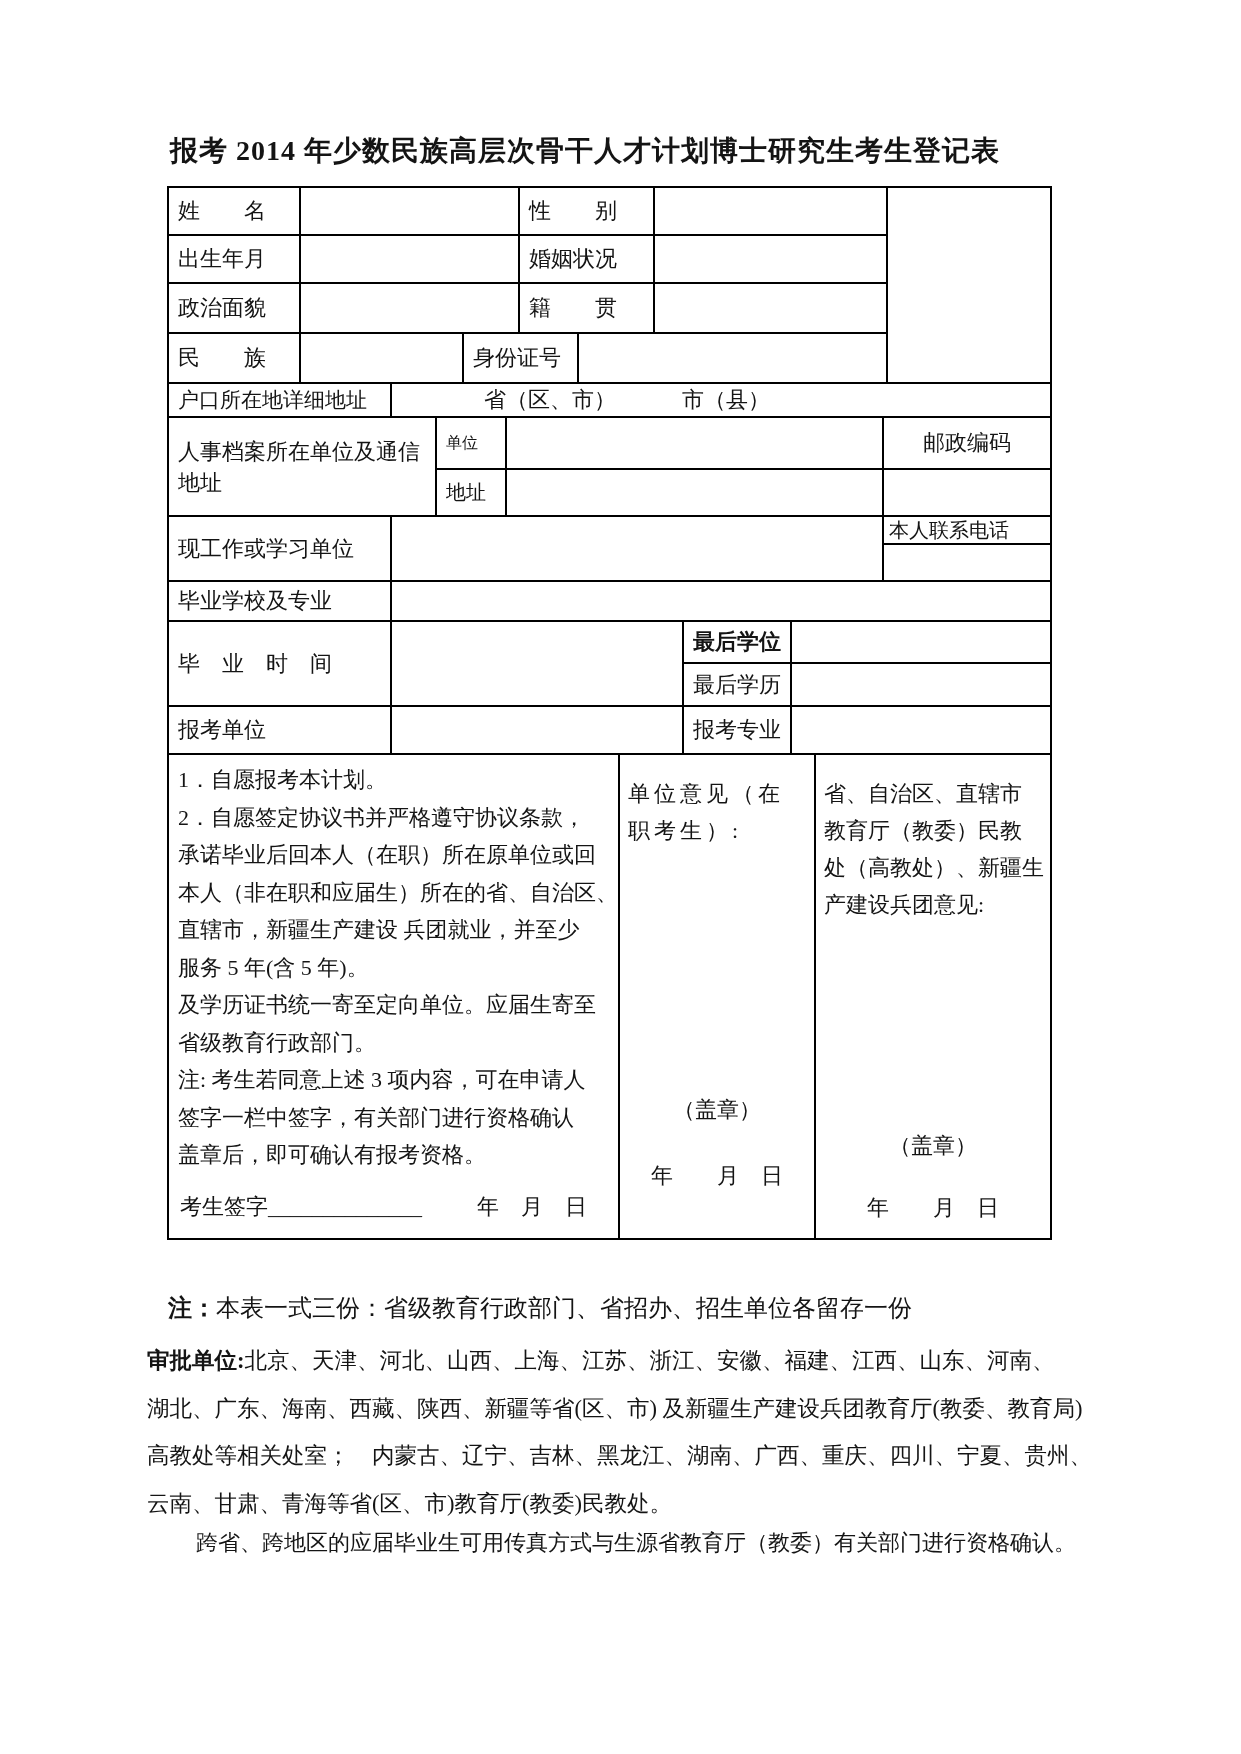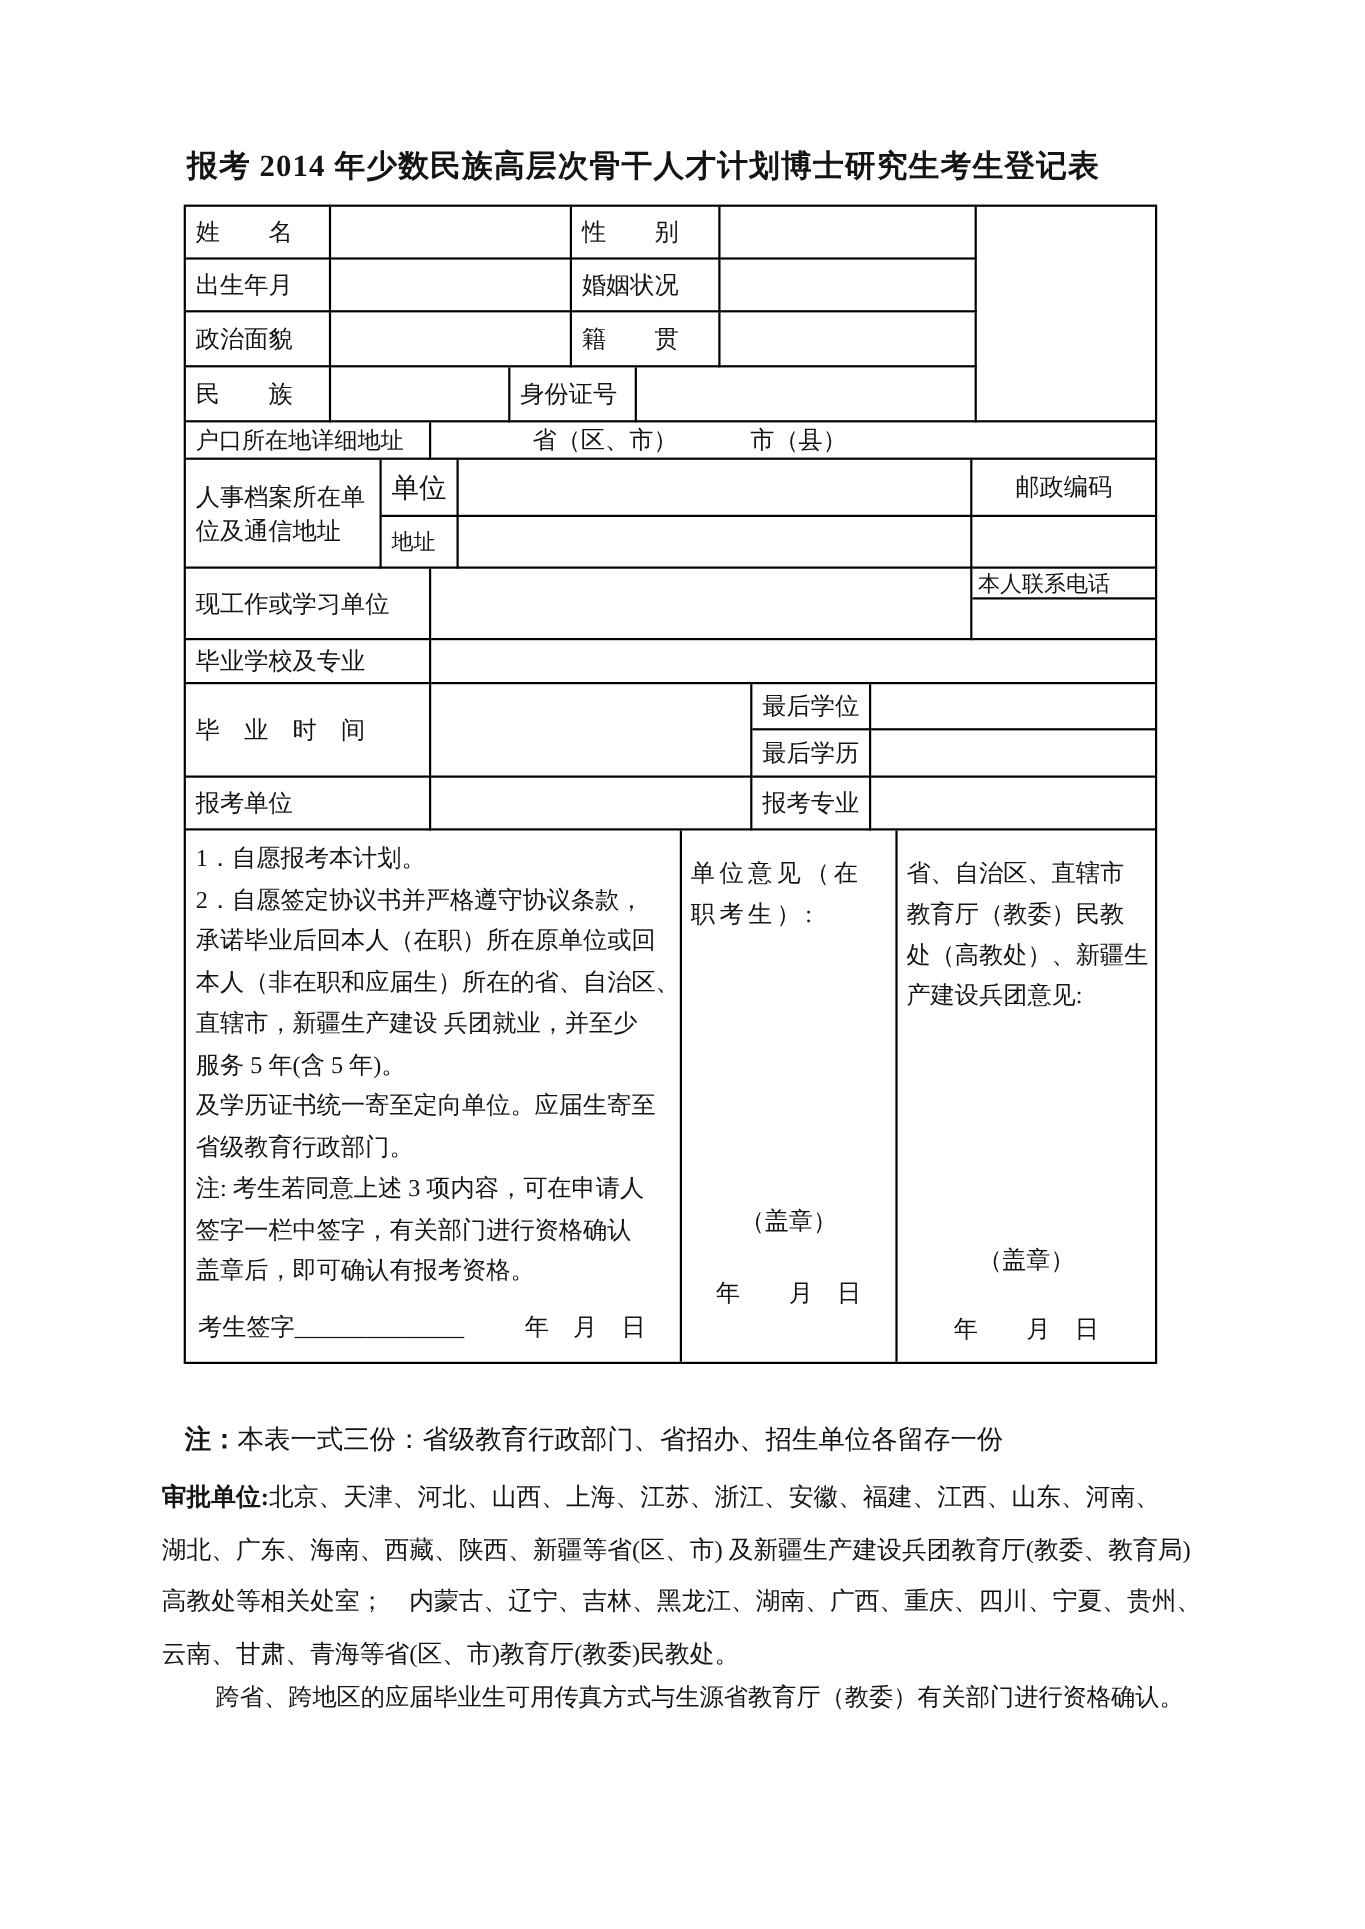--- a/index.html
+++ b/index.html
@@ -72,24 +72,24 @@
     </div>
     <div class="cell grow nr"></div>
   </div>
 
   <div class="row" style="height:34px;">
     <div class="cell" style="width:223px;font-size:21px;">户口所在地详细地址</div>
     <div class="cell grow nr" style="padding-left:92px;">省（区、市）　　　市（县）</div>
   </div>
 
   <div class="row" style="height:99px;">
-    <div class="cell wrapcell" style="width:178px;">人事档案所在单位及通信地址</div>
+    <div class="cell wrapcell" style="width:268px;">人事档案所在单位及通信地址</div>
     <div class="col grow">
       <div class="row" style="height:52px;">
-        <div class="cell" style="width:70px;font-size:25px;">单位</div>
+        <div class="cell" style="width:70px;font-size:16px;">单位</div>
         <div class="cell grow"></div>
         <div class="cell ctr nr" style="width:166px;">邮政编码</div>
       </div>
       <div class="row grow">
         <div class="cell" style="width:70px;font-size:20px;">地址</div>
         <div class="cell grow"></div>
         <div class="cell nr" style="width:166px;"></div>
       </div>
     </div>
   </div>
@@ -106,21 +106,21 @@
   <div class="row" style="height:40px;">
     <div class="cell" style="width:223px;">毕业学校及专业</div>
     <div class="cell grow nr"></div>
   </div>
 
   <div class="row" style="height:85px;">
     <div class="cell" style="width:223px;">毕　业　时　间</div>
     <div class="cell" style="width:292px;"></div>
     <div class="col grow">
       <div class="row" style="height:42px;">
-        <div class="cell" style="width:108px;">最后学位</div>
+        <div class="cell" style="width:108px;font-weight:bold;">最后学位</div>
         <div class="cell grow nr"></div>
       </div>
       <div class="row grow">
         <div class="cell" style="width:108px;">最后学历</div>
         <div class="cell grow nr"></div>
       </div>
     </div>
   </div>
 
   <div class="row" style="height:48px;border-radius:12px;">

